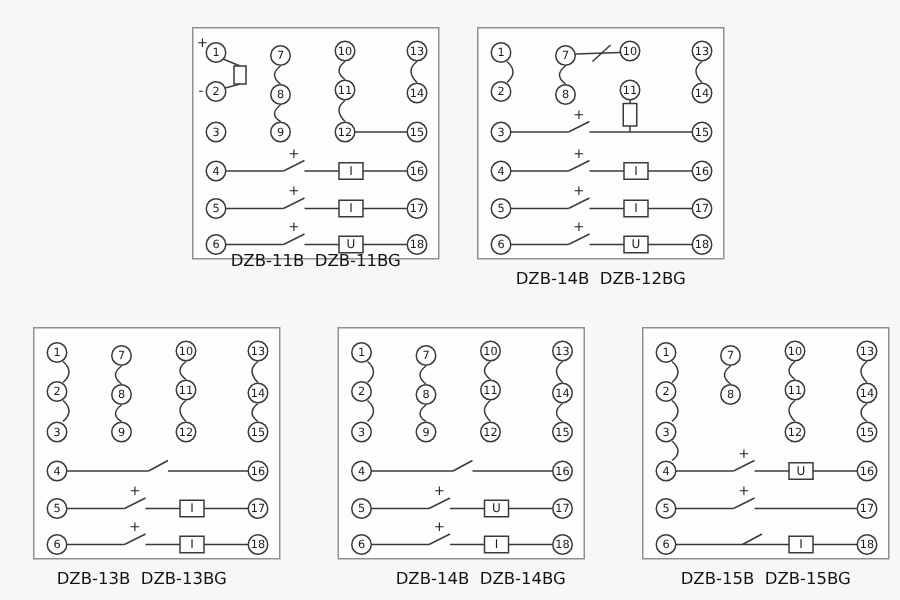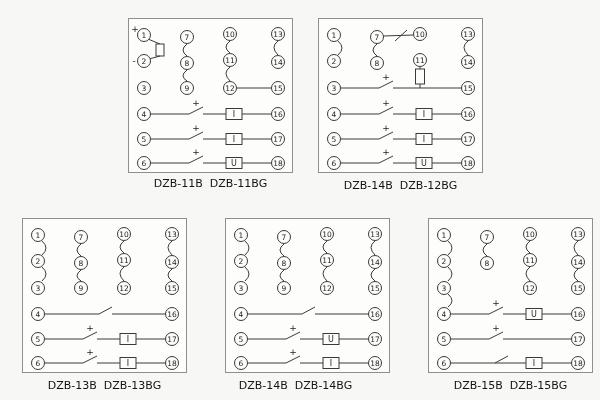--- a/index.html
+++ b/index.html
@@ -131,21 +131,21 @@
   <g class="term">
         <circle cx="149" cy="120" r="6.5"></circle>
         <text x="149" y="120">17</text>
       </g>
   <g class="term">
         <circle cx="149" cy="144" r="6.5"></circle>
         <text x="149" y="144">18</text>
       </g>
 </svg>
 </div>
-<div class="caption" style="left:128px;top:177px">DZB-11B  DZB-11BG</div>
+<div class="caption" style="left:128px;top:167px">DZB-11B  DZB-11BG</div>
 
 <div class="panel" style="left:318px;top:18px">
 <svg width="163" height="153" viewBox="0 0 163 153">
   <g>
     <path class="wire" d="M19,22 Q27,29 19,36"></path>
     <path class="wire" d="M58,25 Q50,31 58,37"></path>
     <path class="wire" d="M64.5,17 L94.5,16"></path>
         <path class="wire" d="M76,22 L88,11"></path>
     <path class="wire" d="M149,22 Q141,28 149,36"></path>
     <path class="wire" d="M101,47.5 L101,50"></path>
@@ -341,21 +341,21 @@
   <g class="term">
         <circle cx="149" cy="120" r="6.5"></circle>
         <text x="149" y="120">17</text>
       </g>
   <g class="term">
         <circle cx="149" cy="144" r="6.5"></circle>
         <text x="149" y="144">18</text>
       </g>
 </svg>
 </div>
-<div class="caption" style="left:22px;top:379px">DZB-13B  DZB-13BG</div>
+<div class="caption" style="left:12px;top:379px">DZB-13B  DZB-13BG</div>
 
 <div class="panel" style="left:225px;top:218px">
 <svg width="163" height="153" viewBox="0 0 163 153">
   <g>
     <path class="wire" d="M19,22 Q27,29 19,36"></path>
     <path class="wire" d="M19,48 Q27,55 19,62"></path>
     <path class="wire" d="M58,25 Q50,31 58,37"></path>
     <path class="wire" d="M58,51 Q50,57 58,62"></path>
     <path class="wire" d="M101,22 Q93,28 101,34"></path>
     <path class="wire" d="M101,48 Q93,54 101,62"></path>
@@ -446,21 +446,21 @@
   <g class="term">
         <circle cx="149" cy="120" r="6.5"></circle>
         <text x="149" y="120">17</text>
       </g>
   <g class="term">
         <circle cx="149" cy="144" r="6.5"></circle>
         <text x="149" y="144">18</text>
       </g>
 </svg>
 </div>
-<div class="caption" style="left:213px;top:379px">DZB-14B  DZB-14BG</div>
+<div class="caption" style="left:238px;top:379px">DZB-14B  DZB-14BG</div>
 
 <div class="panel" style="left:428px;top:218px">
 <svg width="163" height="153" viewBox="0 0 163 153">
   <g>
     <path class="wire" d="M19,22 Q27,29 19,36"></path>
     <path class="wire" d="M19,48 Q27,55 19,62"></path>
     <path class="wire" d="M19,75 Q27,82 19,88"></path>
     <path class="wire" d="M58,25 Q50,31 58,37"></path>
     <path class="wire" d="M101,22 Q93,28 101,34"></path>
     <path class="wire" d="M101,48 Q93,54 101,62"></path>

